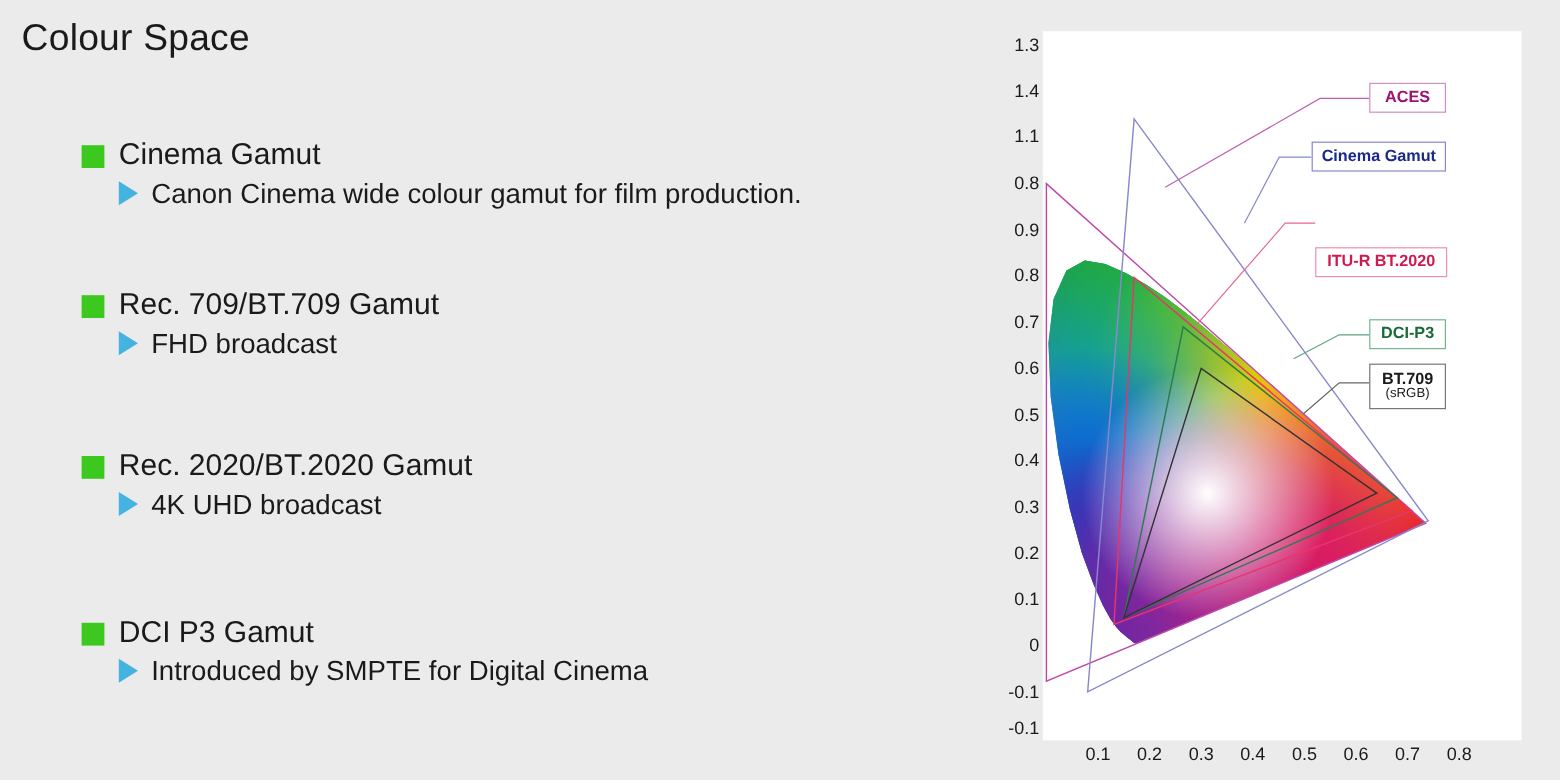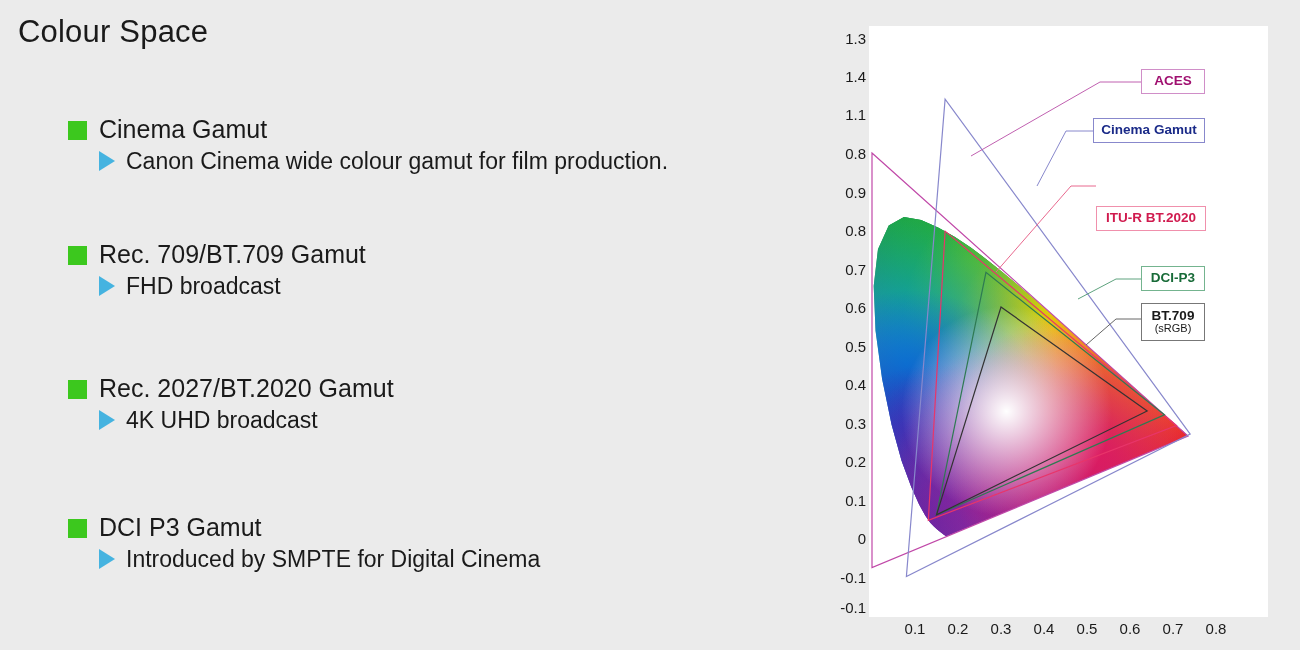--- a/index.html
+++ b/index.html
@@ -148,21 +148,21 @@
     </div>
     <div class="bullet-sub">
       <span class="tri-marker"></span>
       <span class="bullet-sub-label">FHD broadcast</span>
     </div>
   </div>
 
   <div class="bullet-group g2">
     <div class="bullet-head">
       <span class="square-marker"></span>
-      <span class="bullet-head-label">Rec. 2027/BT.2020 Gamut</span>
+      <span class="bullet-head-label">Rec. 2020/BT.2020 Gamut</span>
     </div>
     <div class="bullet-sub">
       <span class="tri-marker"></span>
       <span class="bullet-sub-label">4K UHD broadcast</span>
     </div>
   </div>
 
   <div class="bullet-group g3">
     <div class="bullet-head">
       <span class="square-marker"></span>

